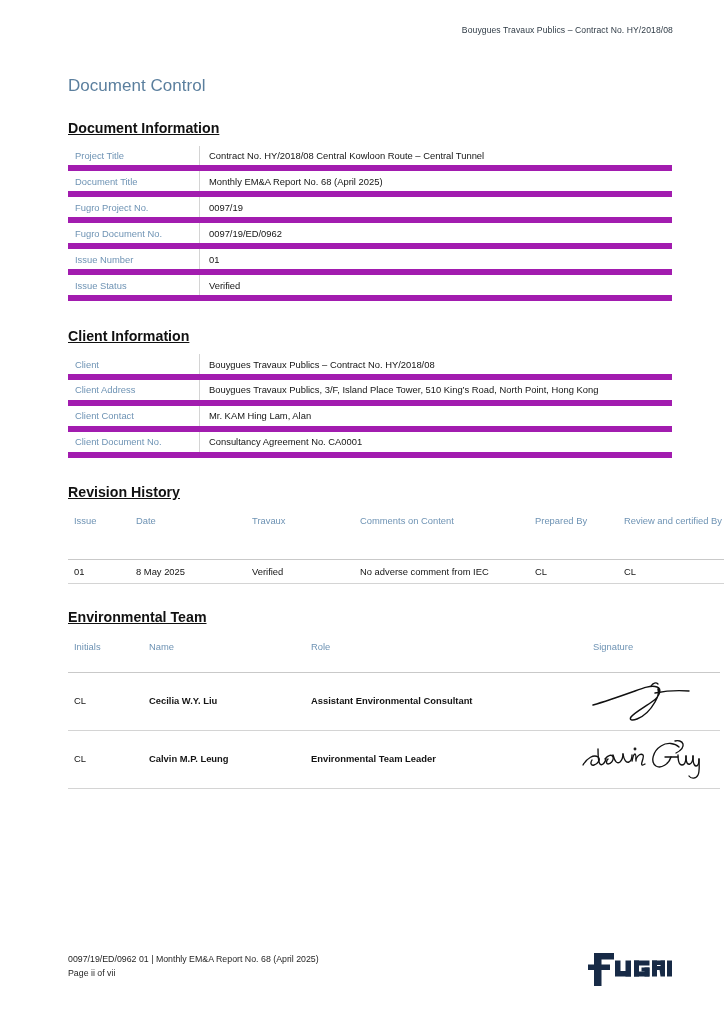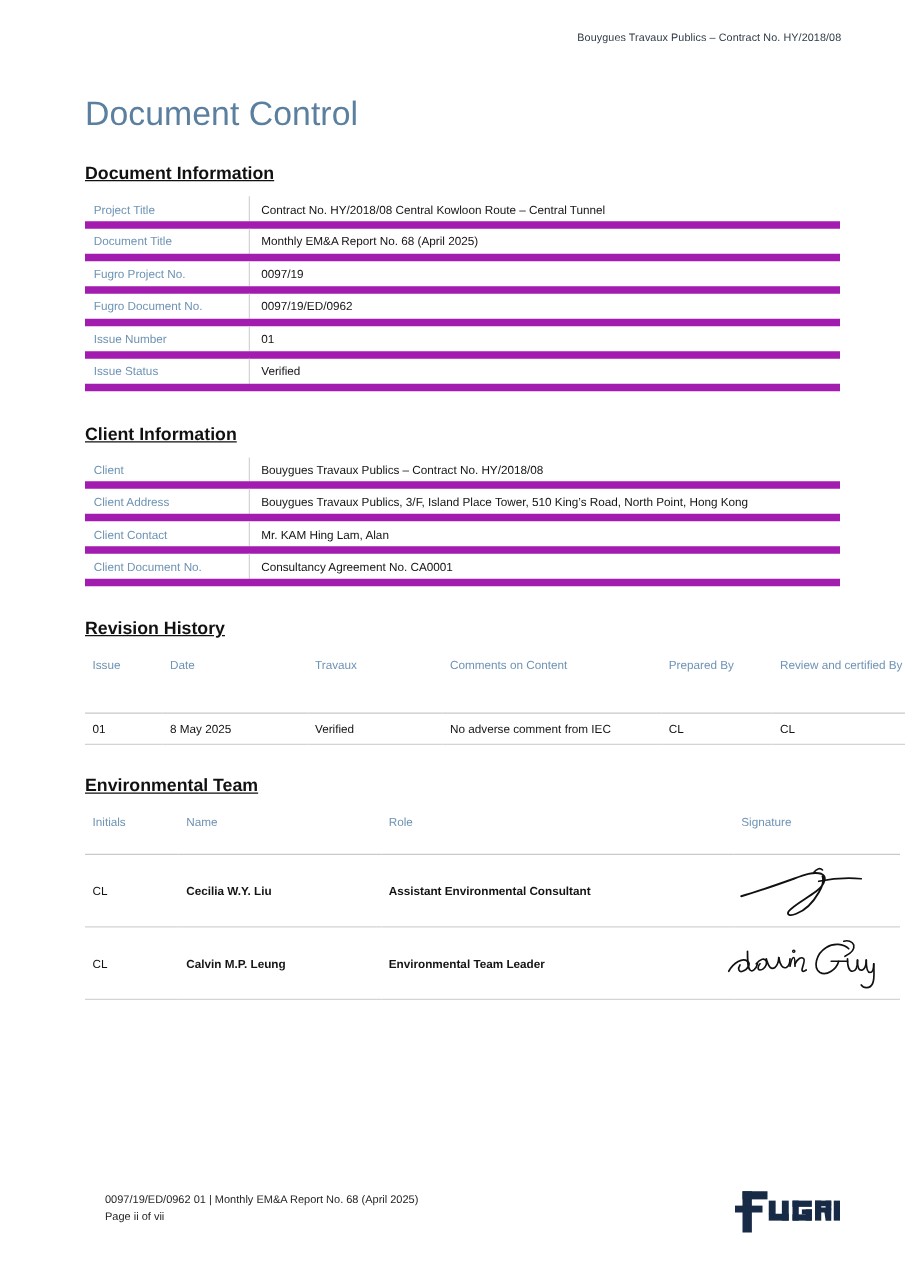--- a/index.html
+++ b/index.html
@@ -37,21 +37,21 @@
 
   
   .content {
     position: absolute;
     top: 76px;
     left: 68px;
     width: 604px;
   }
 
   h1.page-title {
-    font-size: 27px;
+    font-size: 17px;
     font-weight: 400;
     color: #5b7f9e;
     margin: 0 0 0 0;
     line-height: 1.15;
     letter-spacing: 0.002em;
   }
 
   h2.section-title {
     font-size: 14.2px;
     font-weight: bold;
@@ -157,21 +157,21 @@
   
   .doc-footer {
     position: absolute;
     left: 68px;
     bottom: 32px;
     width: 604px;
     height: 40px;
   }
   .footer-text {
     position: absolute;
-    left: 16px;
+    left: 0;
     top: 0;
     font-size: 8.8px;
     color: #1f1f1f;
     line-height: 1.55;
   }
   .footer-line2 { display: block; }
 
   .fugro-logo {
     position: absolute;
     right: 0;

